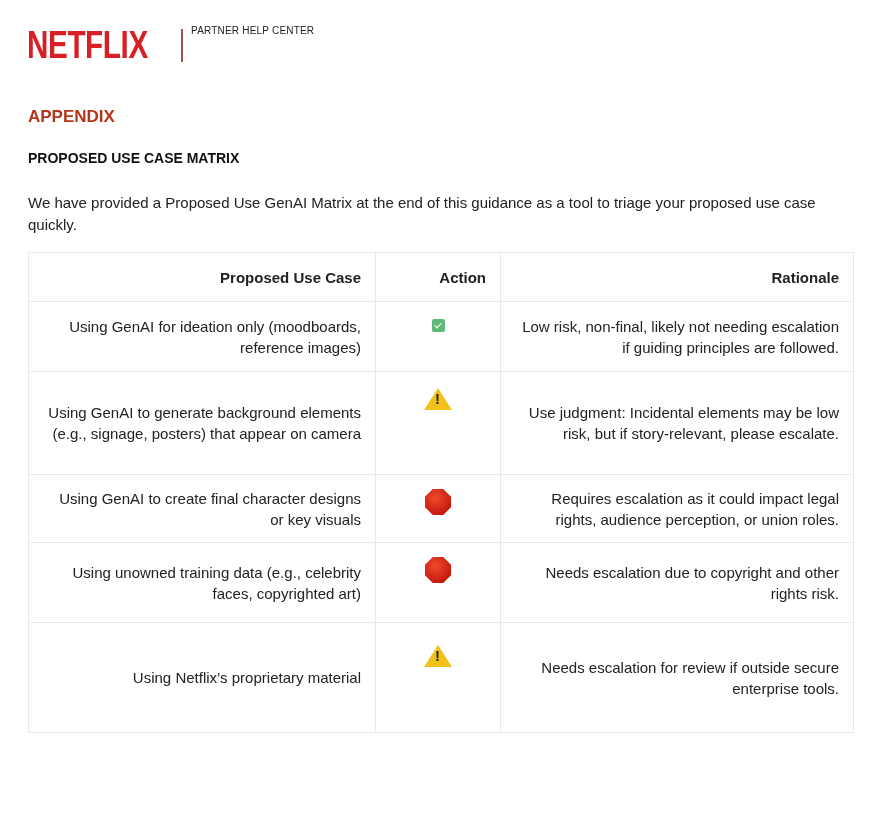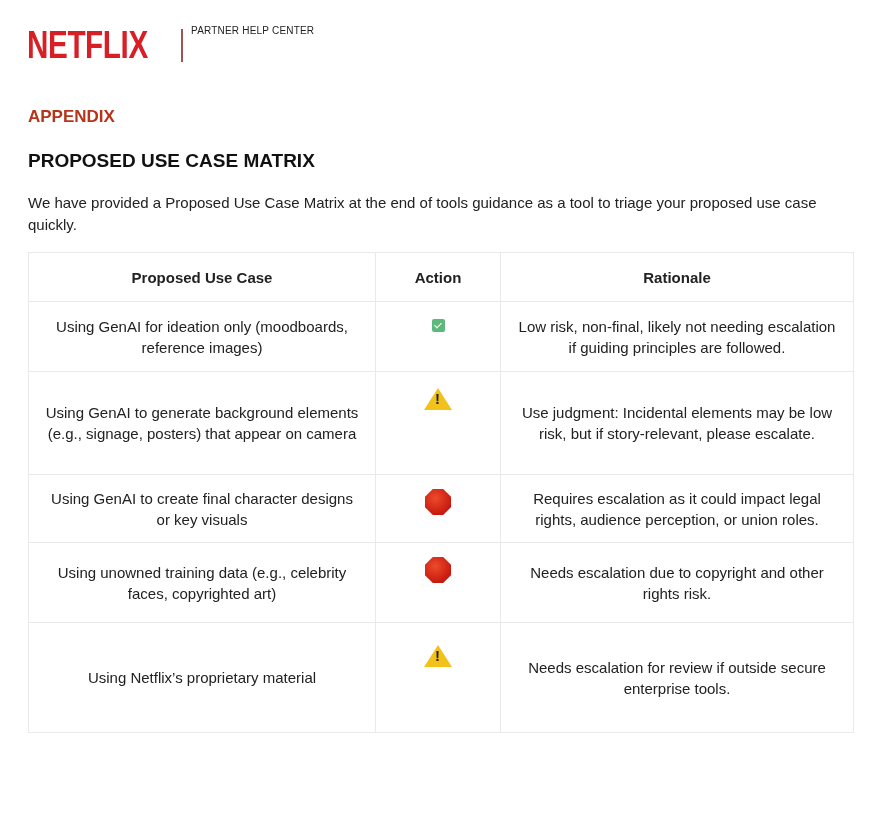--- a/index.html
+++ b/index.html
@@ -7,25 +7,25 @@
          font-family: "Liberation Sans", sans-serif; color: #222; }
   .header { position: absolute; left: 0; top: 0; width: 881px; height: 90px; }
   .logo { position: absolute; left: 27px; top: 26px; font-family: "Liberation Sans", sans-serif;
           font-weight: 700; font-size: 38px; letter-spacing: -0.5px; color: #d81f26;
           transform: scaleX(0.78); transform-origin: left top; line-height: 1; }
   .divider { position: absolute; left: 181px; top: 29px; width: 2px; height: 33px; background: #a35252; }
   .hc-title { position: absolute; left: 191px; top: 25px; font-size: 10px; color: #222;
               letter-spacing: 0.2px; }
   .appendix { position: absolute; left: 28px; top: 107px; font-size: 17px; font-weight: 700;
               color: #b5351a; }
-  .matrix-title { position: absolute; left: 28px; top: 150px; font-size: 19px; font-weight: 700; color: #111; }
+  .matrix-title { position: absolute; left: 28px; top: 150px; font-size: 14px; font-weight: 700; color: #111; }
   .intro { position: absolute; left: 28px; top: 192px; width: 820px; font-size: 15px; line-height: 21.5px; color: #222; }
   table { position: absolute; left: 28px; top: 252px; width: 826px; border-collapse: collapse;
           font-size: 15px; color: #222; }
-  td, th { border: 1.5px solid #e9e9e9; padding: 0 14px; vertical-align: middle; text-align: center; line-height: 21px; }
+  td, th { border: 1.5px solid #e9e9e9; padding: 0 14px; vertical-align: middle; text-align: right; line-height: 21px; }
   th { font-weight: 700; height: 48px; }
   .c1 { width: 318px; }
   .c2 { width: 96px; }
   .action-cell { text-align: center; vertical-align: top; padding-top: 14px; }
   .icon { display: inline-block; }
   .check { width: 13px; height: 13px; background: #5cb97a; border-radius: 2px; position: relative; margin-top: 2px; }
   .check::after { content: ""; position: absolute; left: 4px; top: 1.5px; width: 3px; height: 6px;
                   border: solid #ffffff; border-width: 0 1.5px 1.5px 0; transform: rotate(45deg); }
   .warn { width: 0; height: 0; border-left: 14px solid transparent; border-right: 14px solid transparent;
           border-bottom: 22px solid #f2c21b; position: relative; margin-top: 2px; }
@@ -37,21 +37,21 @@
 <body>
 
 <div class="header">
   <div class="logo">NETFLIX</div>
   <div class="divider"></div>
   <div class="hc-title">PARTNER HELP CENTER</div>
 </div>
 
 <div class="appendix">APPENDIX</div>
 <div class="matrix-title">PROPOSED USE CASE MATRIX</div>
-<div class="intro">We have provided a  Proposed Use Case Matrix at the end of tools guidance as a tool to triage your proposed use case quickly.</div>
+<div class="intro">We have provided a  Proposed Use GenAI Matrix at the end of this guidance as a tool to triage your proposed use case quickly.</div>
 
 <table>
   <tbody>
       <tr>
     <th class="c1">Proposed Use Case</th>
     <th class="c2">Action</th>
     <th>Rationale</th>
   </tr>
   <tr style="height:70px">
     <td>Using GenAI for ideation only (moodboards, reference images)</td>

